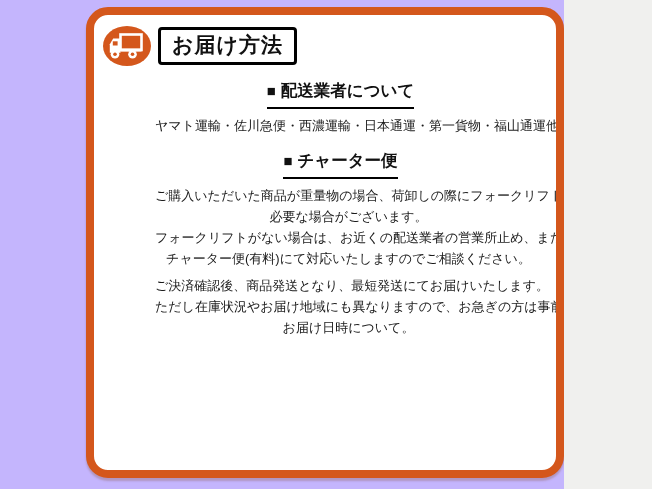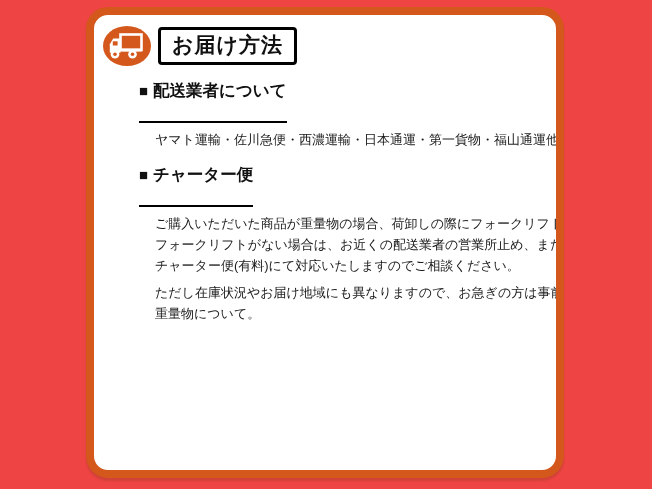--- a/index.html
+++ b/index.html
@@ -4,23 +4,24 @@
 <style>
   * { margin:0; padding:0; box-sizing:border-box; }
   html,body { width:652px; height:489px; }
   body {
     font-family:"Liberation Sans","DejaVu Sans",sans-serif;
     background:#f0f0ee;
     color:#111;
   }
   .page {
     position:relative;
-    width:652px; height:489px;
-    background:#ef4444;
+    width:564px; height:489px;
+    background:#c4b5fd;
     overflow:hidden;
+    text-align:center;
   }
   .panel {
     position:absolute;
     left:86px; top:7px;
     width:478px; height:471px;
     background:#ffffff;
     border:8px solid #d4571c;
     border-radius:22px;
     box-shadow:0 3px 2px rgba(120,60,20,0.25);
     overflow:hidden;
@@ -46,21 +47,21 @@
   .section:first-of-type { margin-top:2px; }
   .section-title {
     margin-top:14px;
     font-size:16.5px;
     font-weight:bold;
     white-space:nowrap;
   }
   .underlined {
     display:inline-block;
     border-bottom:2px solid #000;
-    padding-bottom:19px;
+    padding-bottom:5px;
   }
   .bullet { font-size:15px; margin-right:5px; }
   .section-body {
     margin:6px 0 0 16px;
     font-size:13px;
     line-height:21px;
     color:#1a1a1a;
   }
   .text-line { white-space:nowrap; }
 </style>
@@ -99,26 +100,28 @@
     </div>
 
     <div class="section">
       <div class="section-title">
         <span class="underlined">
           <span class="bullet">■</span><span>チャーター便</span>
         </span>
       </div>
       <div class="section-body">
         <div class="text-line">ご購入いただいた商品が重量物の場合、荷卸しの際にフォークリフトが</div>
+        <div class="text-line">必要な場合がございます。</div>
         <div class="text-line">フォークリフトがない場合は、お近くの配送業者の営業所止め、または</div>
         <div class="text-line">チャーター便(有料)にて対応いたしますのでご相談ください。</div>
       </div>
     </div>
 
     <div class="section">
       <div class="section-body">
+        <div class="text-line">ご決済確認後、商品発送となり、最短発送にてお届けいたします。</div>
         <div class="text-line">ただし在庫状況やお届け地域にも異なりますので、お急ぎの方は事前に</div>
-        <div class="text-line">重量物について。</div>
+        <div class="text-line">お届け日時について。</div>
       </div>
     </div>
 
   </div>
 </div>
 
 </body></html>

